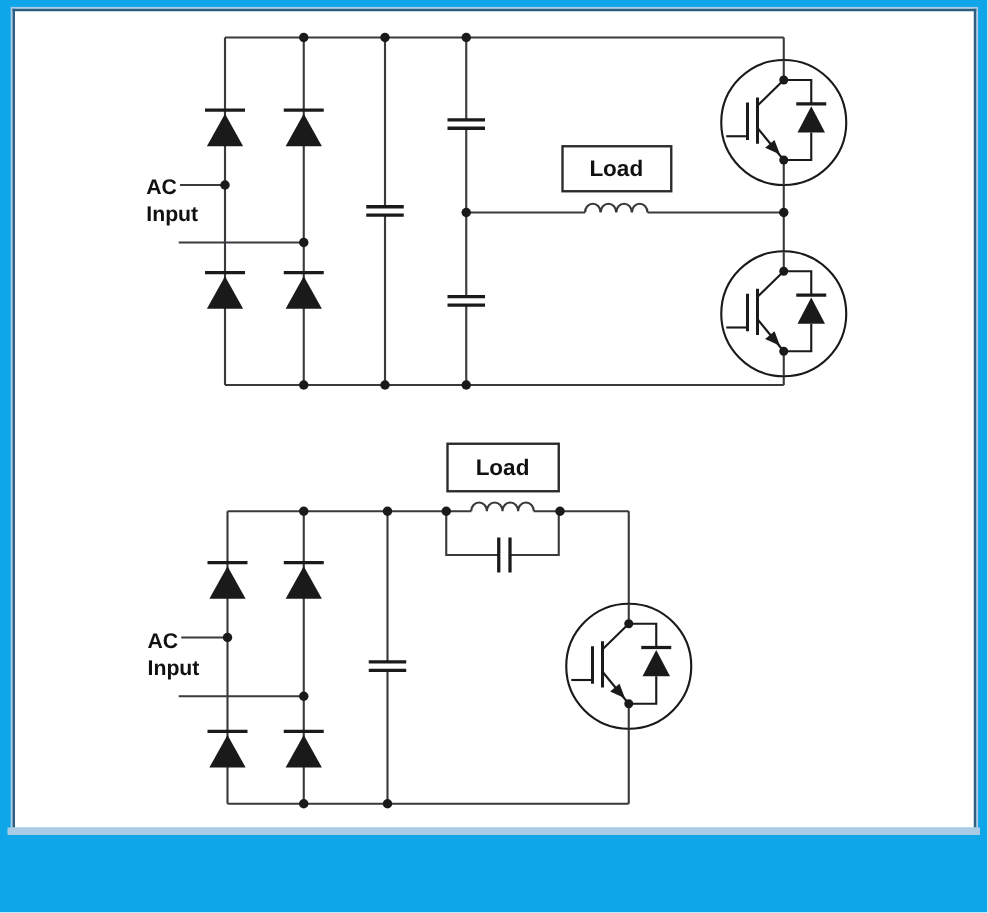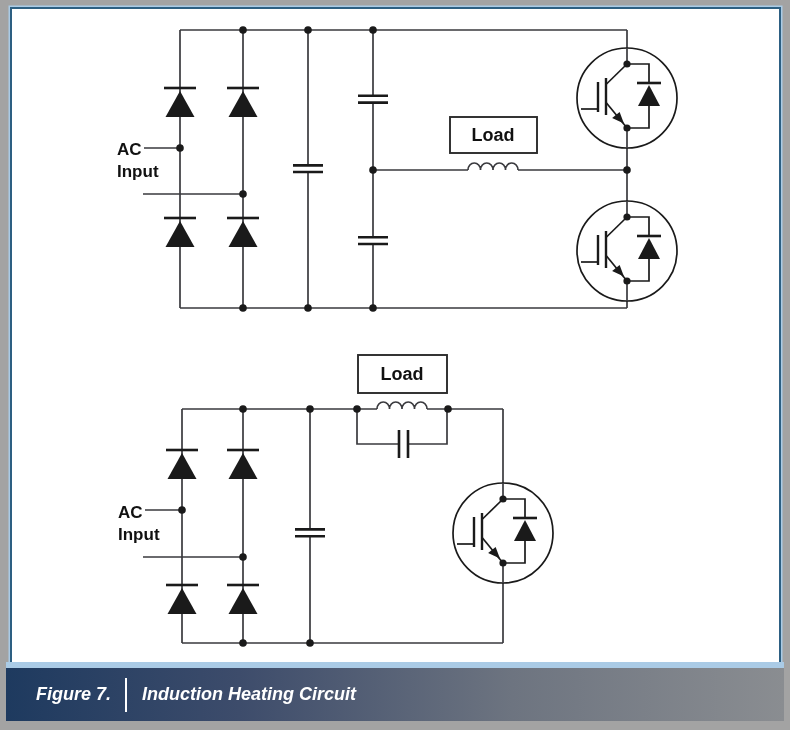--- a/index.html
+++ b/index.html
@@ -1,17 +1,17 @@
 <!DOCTYPE html>
 <html><head>
 <meta charset="utf-8">
 <style>
   html,body{margin:0;padding:0;background:#ffffff;}
   .page{
-    position:relative;width:790px;height:730px;background:#a3a3a3;overflow:hidden;
+    position:relative;width:790px;height:730px;background:#0ea5e9;overflow:hidden;
     font-family:"Liberation Sans",sans-serif;
   }
   .frame{
     position:absolute;left:10px;top:7px;width:767px;height:653px;
     border:2px solid #2d5f82;border-bottom:none;
     box-shadow:0 0 0 1.5px #aacbe6;
     background:#ffffff;
   }
   .circuit-svg{position:absolute;left:0;top:0;}
   .caption-strip{
@@ -182,19 +182,14 @@
         <rect x="358" y="355" width="89" height="38" class="boxr"></rect>
         <text class="lbl" x="402" y="380" font-size="18" text-anchor="middle">Load</text>
       </g>
 
       <use href="#igbt-sym" x="503" y="533"></use>
     </g>
   </svg>
 
   <div class="caption-strip"></div>
 
-  <div class="caption-bar">
-    <span class="caption-figure">Figure 7.</span>
-    <span class="caption-divider"></span>
-    <span class="caption-title">Induction Heating Circuit</span>
-  </div>
 
 </div>
 
 </body></html>

